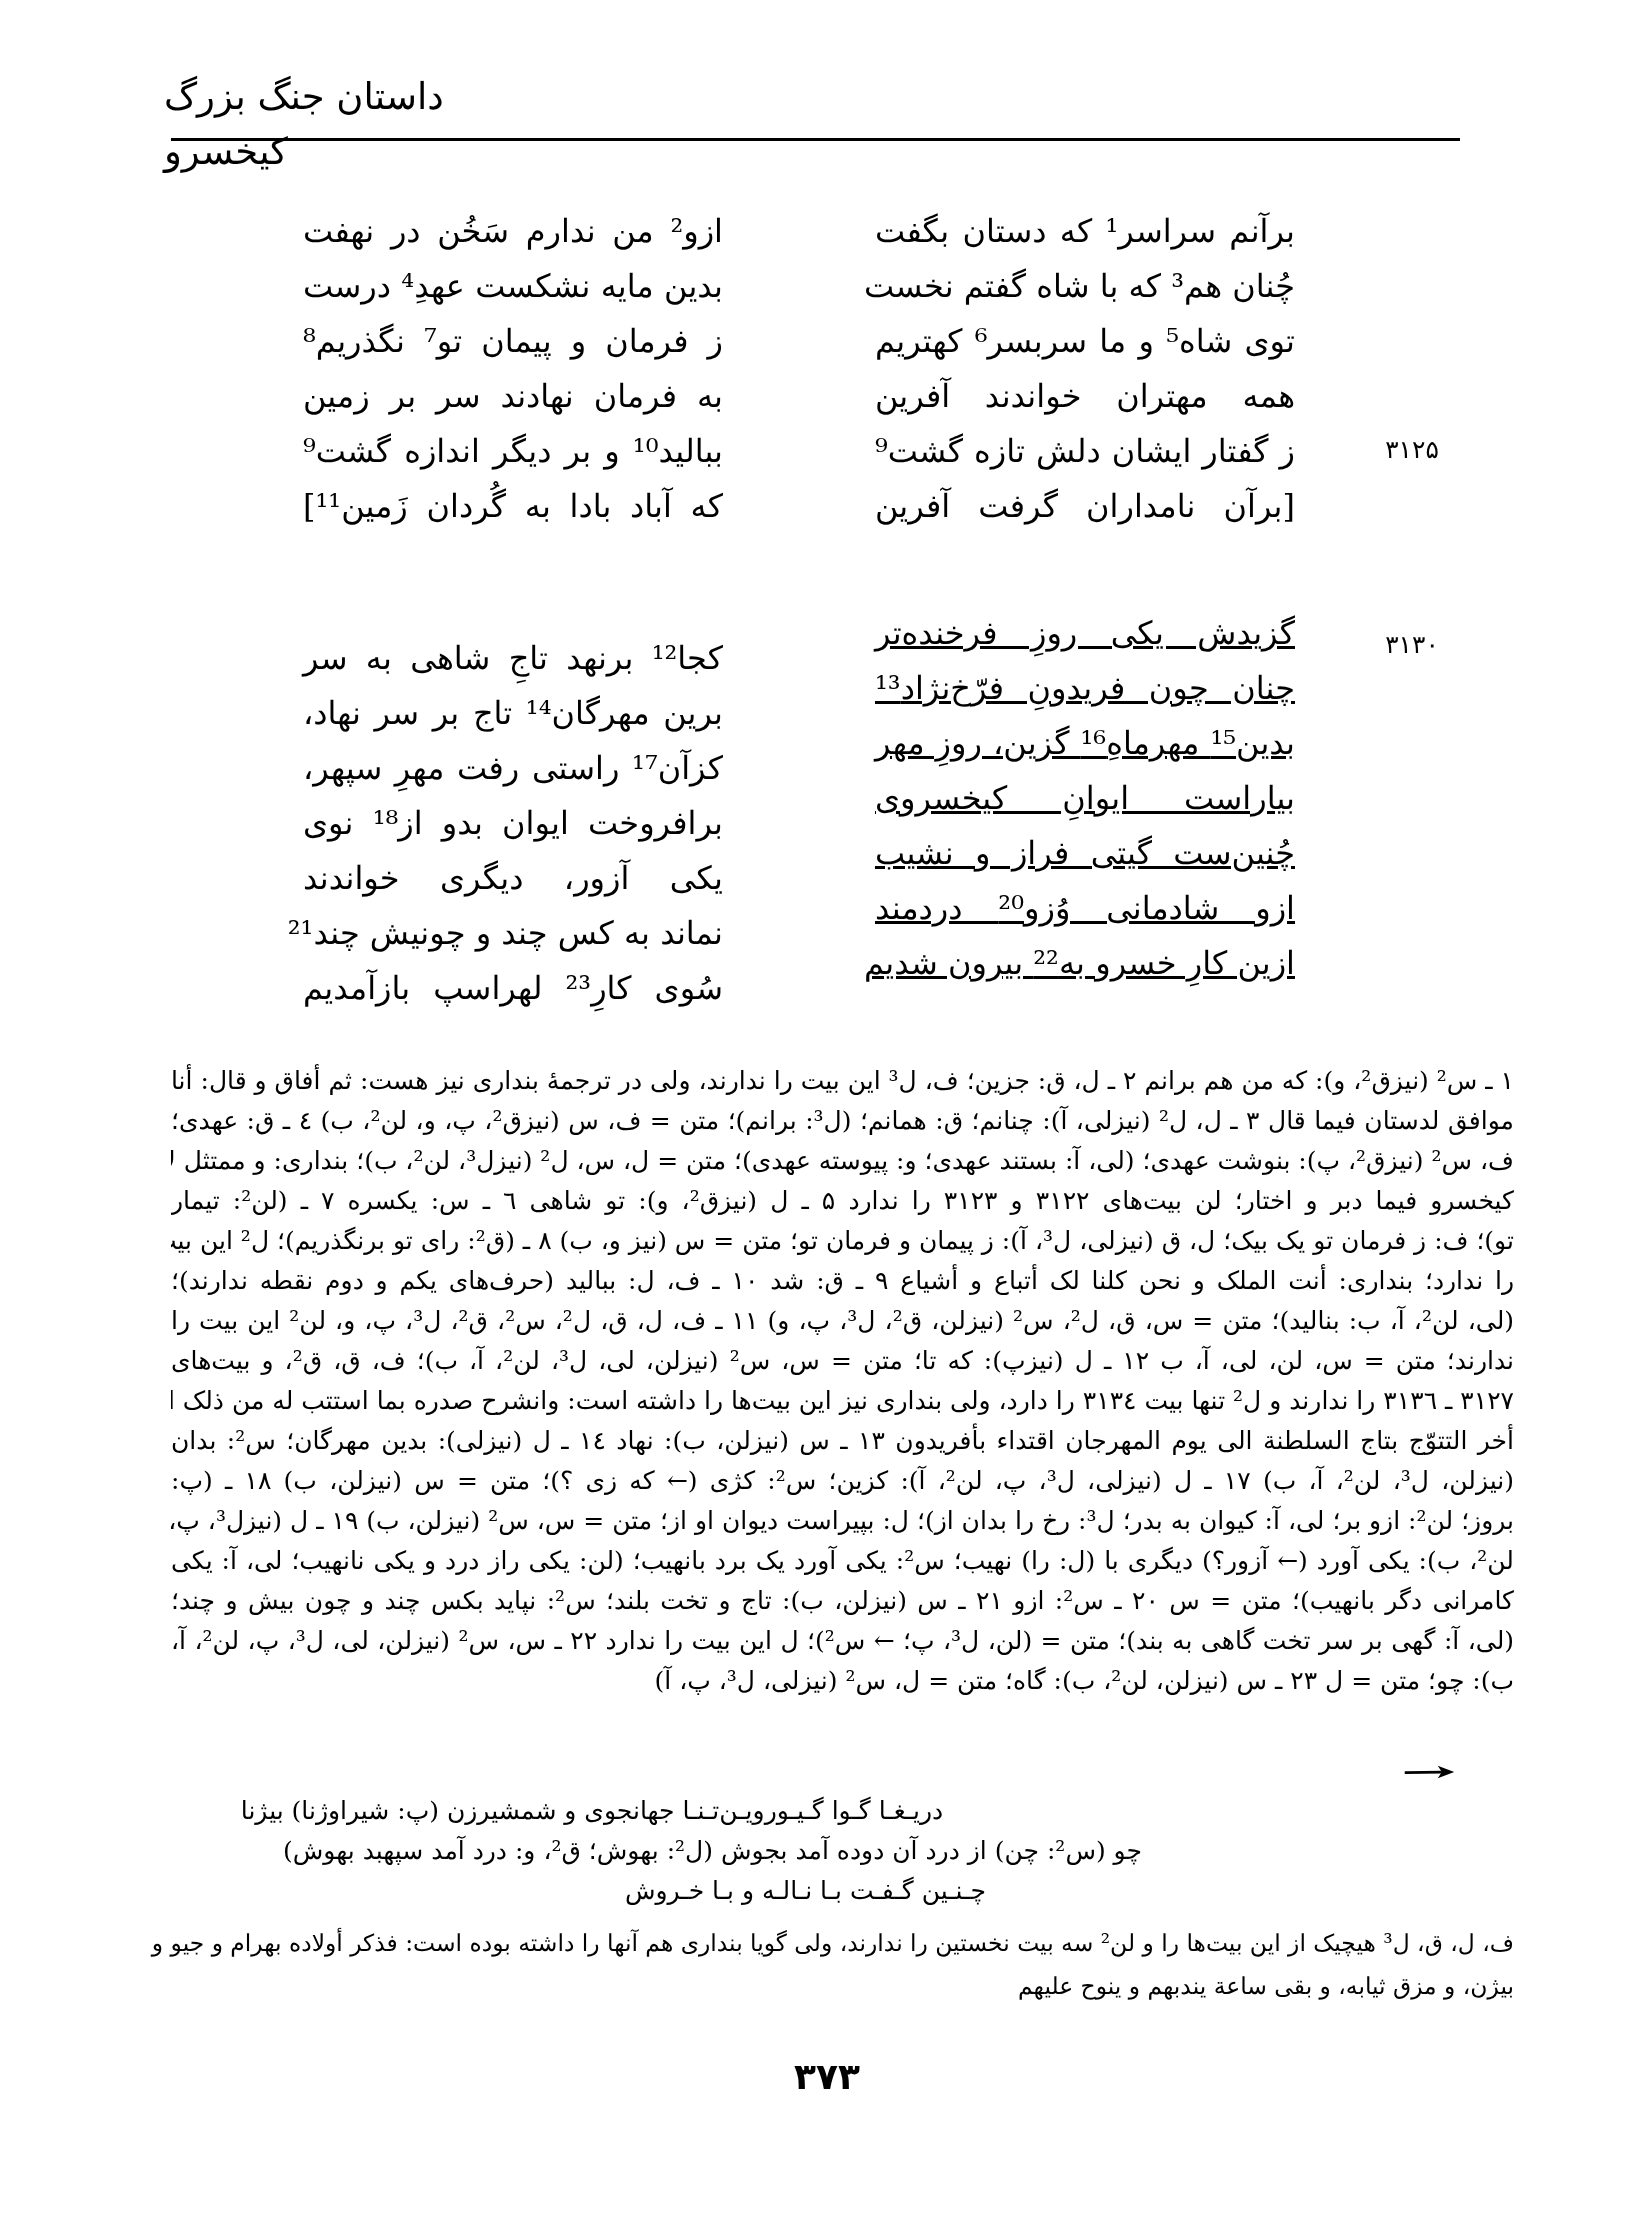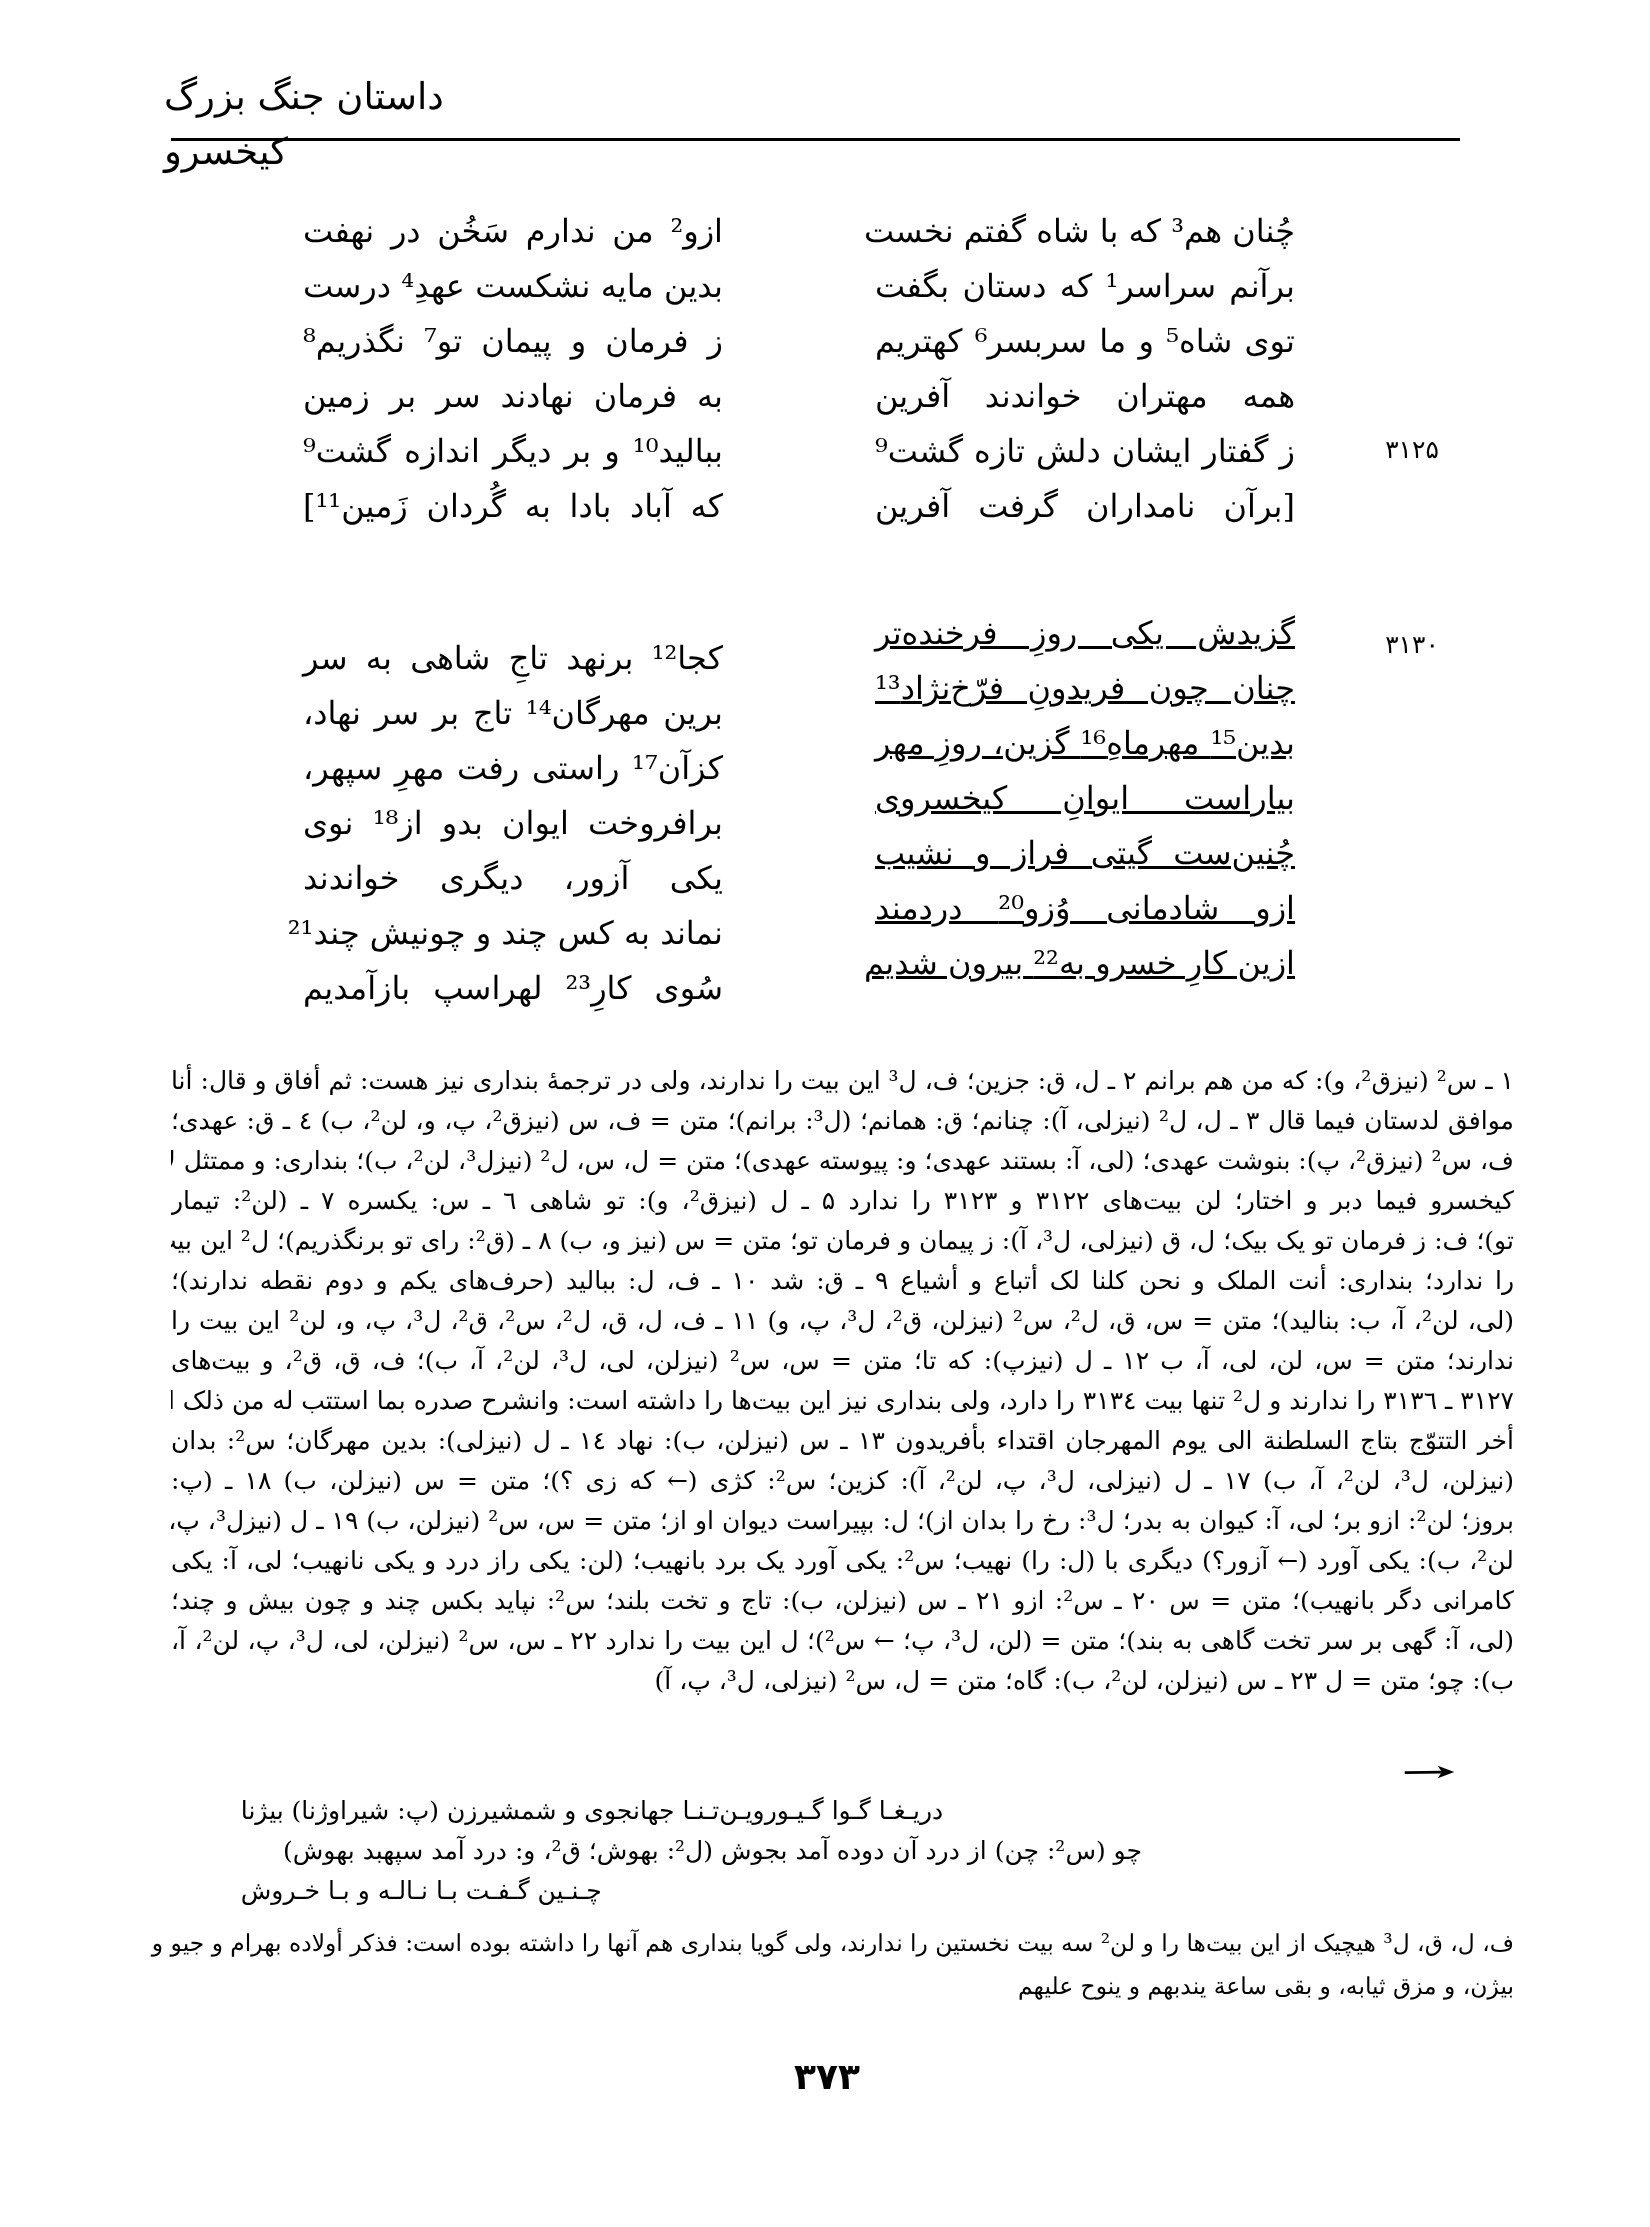--- a/index.html
+++ b/index.html
@@ -20,35 +20,35 @@
   #vn-3125 { top: 435px; }
   #vn-3130 { top: 630px; }
   #footnotes { left: 171px; top: 1061px; width: 1343px; font-size: 25px; line-height: 40px; text-align: justify; }
   .fn-line { display: block; white-space: nowrap; overflow: hidden; text-align: justify; text-align-last: justify; }
   .fn-line.last { text-align-last: right; }
   #arrow { left: 1402px; top: 1761px; width: 55px; height: 23.4px; }
   #extra-verse { left: 227px; top: 1791px; width: 1143px; font-size: 25px; line-height: 40px; }
   .xv-line { display: block; white-space: nowrap; }
   .xv-1 { text-align: left; padding-left: 13.8px; }
   .xv-2 { text-align: center; padding-right: 172px; }
-  .xv-3 { text-align: left; padding-left: 13.8px; }
+  .xv-3 { text-align: center; padding-left: 13.8px; }
   #extra-note { left: 171px; top: 1922px; width: 1343px; font-size: 23.4px; line-height: 43px; }
   .en-line { display: block; white-space: nowrap; text-align: justify; text-align-last: justify; }
   .en-line.last { text-align-last: right; }
   #page-number { left: 758px; top: 2056px; width: 138px; font-size: 36px; font-weight: bold; text-align: center; font-family: "DejaVu Sans", sans-serif; }
 </style>
 </head>
 <body>
 
 <div id="running-title" class="abs rtl">داستان جنگ بزرگ کیخسرو</div>
 <div id="header-rule" class="abs"></div>
 
 <div id="stanza1-right" class="abs rtl verse-col col-right">
+  <span class="verse-line">برآنم سراسر¹ که دستان بگفت</span>
   <span class="verse-line">چُنان هم³ که با شاه گفتم نخست</span>
-  <span class="verse-line">برآنم سراسر¹ که دستان بگفت</span>
   <span class="verse-line">توی شاه⁵ و ما سربسر⁶ کهتریم</span>
   <span class="verse-line">همه مهتران خواندند آفرین</span>
   <span class="verse-line">ز گفتار ایشان دلش تازه گشت⁹</span>
   <span class="verse-line">[برآن نامداران گرفت آفرین</span>
 </div>
 <div id="stanza1-left" class="abs rtl verse-col col-left">
   <span class="verse-line">ازو² من ندارم سَخُن در نهفت</span>
   <span class="verse-line">بدین مایه نشکست عهدِ⁴ درست</span>
   <span class="verse-line">ز فرمان و پیمان تو⁷ نگذریم⁸</span>
   <span class="verse-line">به فرمان نهادند سر بر زمین</span>

